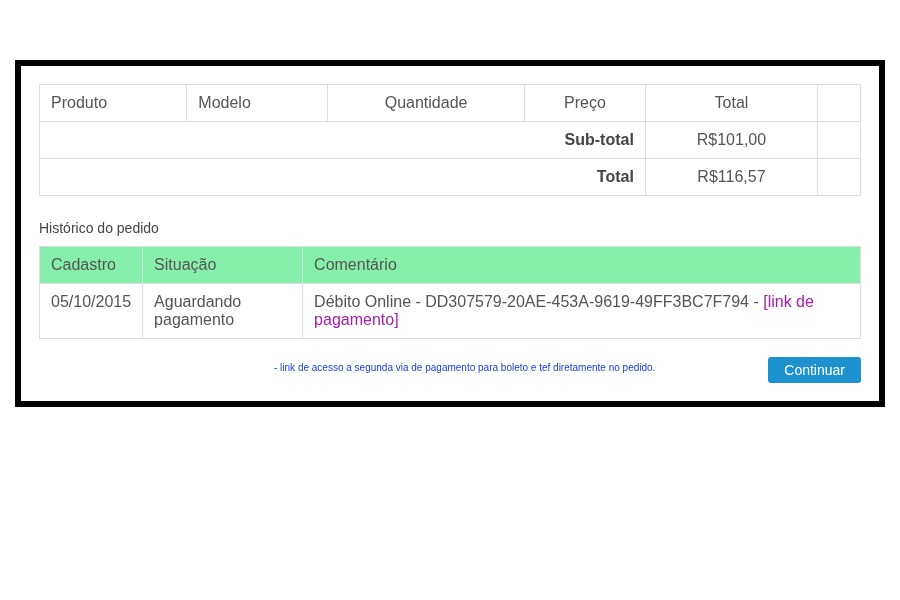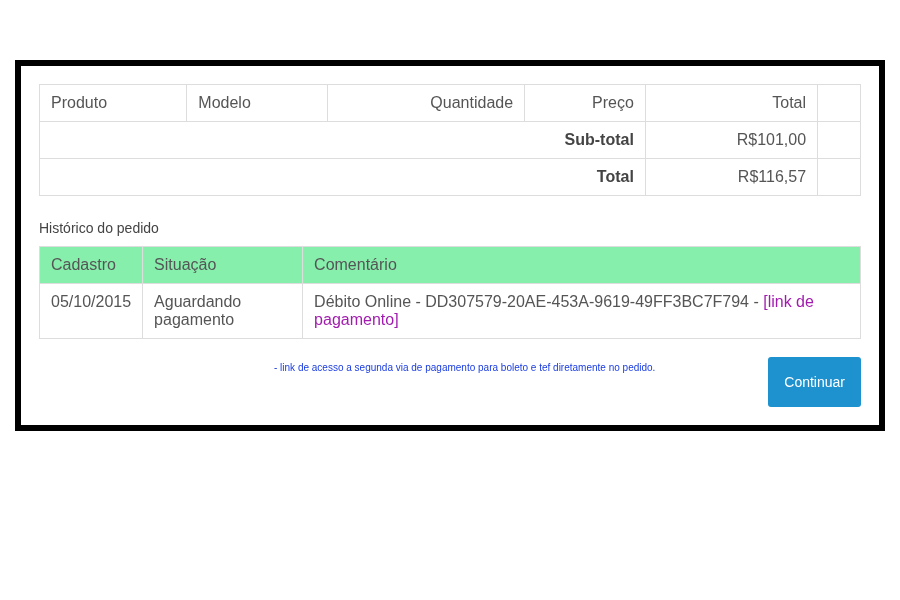--- a/index.html
+++ b/index.html
@@ -26,21 +26,21 @@
       font-size: 16px;
       color: #555;
       vertical-align: middle;
     }
     th {
       font-weight: 400;
       text-align: left;
       background: #fff;
       color: #555;
     }
-    th.right, td.right { text-align: right; }
+    th.right, td.right { text-align: center; }
     td.bold-right {
       text-align: right;
       font-weight: 700;
       color: #444;
     }
     .btn {
       display: inline-flex;
       align-items: center;
       justify-content: center;
       height: 32px;
@@ -78,21 +78,21 @@
       display: flex;
       justify-content: space-between;
       align-items: flex-start;
       margin-top: 8px;
     }
     .btn-continue {
       background: #1e91cf;
       color: #fff;
       border: none;
       border-radius: 3px;
-      padding: 17px 16px;
+      padding: 5px 16px;
       font-size: 14px;
       cursor: pointer;
     }
     .action-cell { white-space: nowrap; text-align: left; }
   </style>
 </head>
 <body>
 
 <div class="frame">
 

